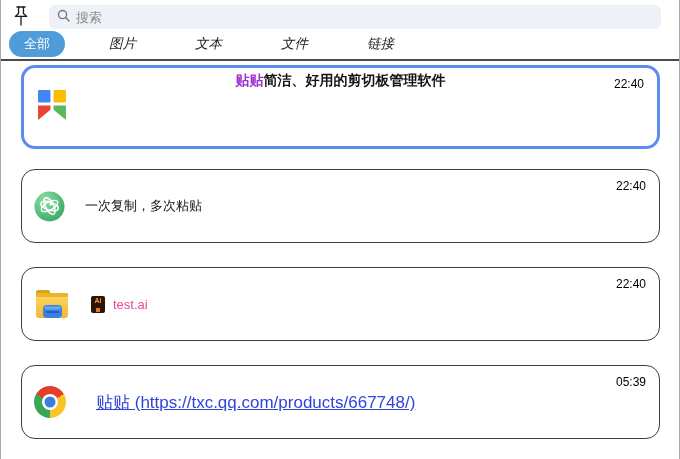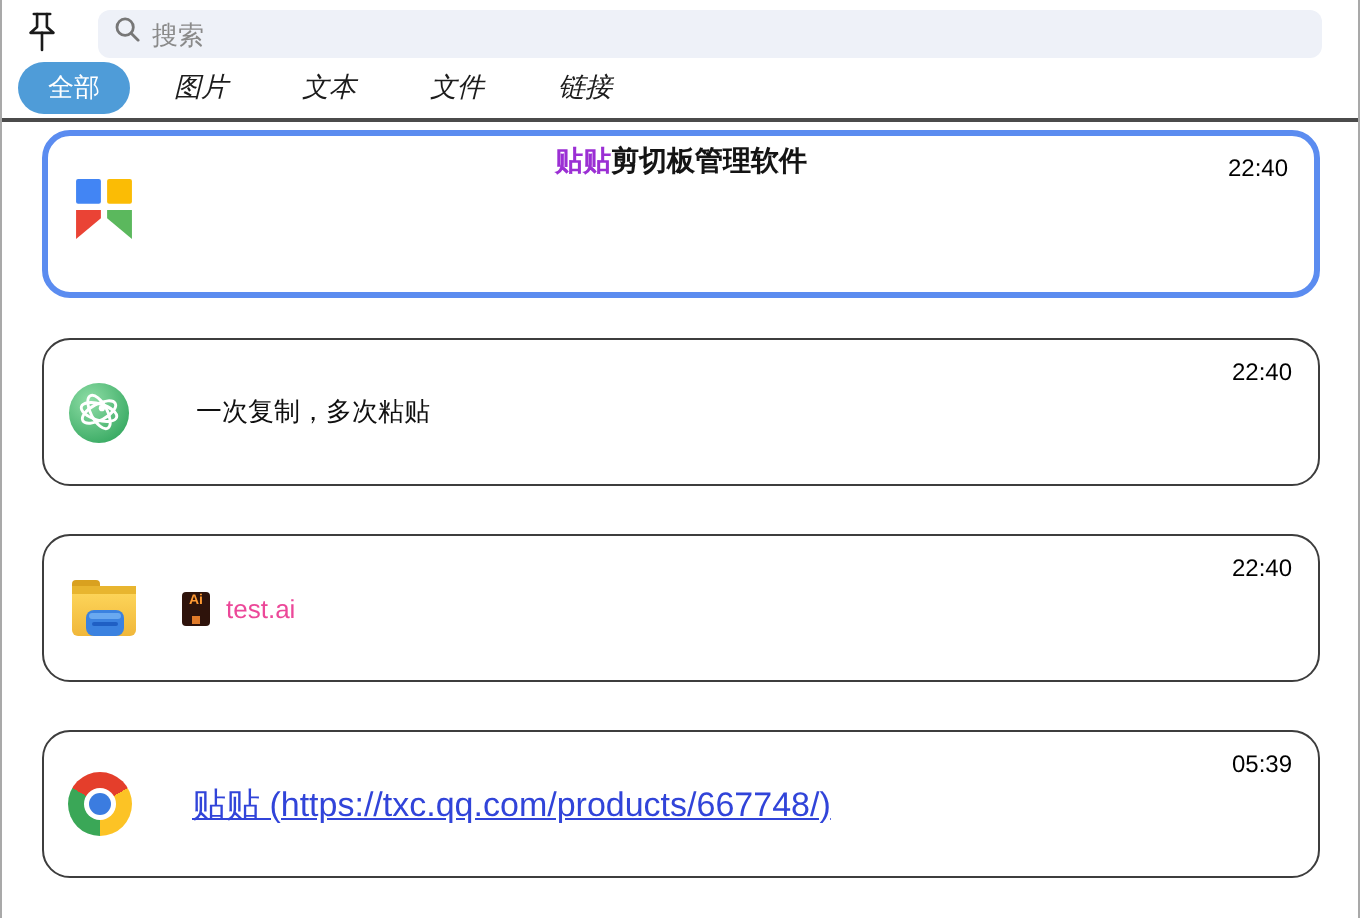--- a/index.html
+++ b/index.html
@@ -22,21 +22,21 @@
     flex: 1; height: 24px; margin-right: 12px;
     background: #eef1f8; border-radius: 6px;
     display: flex; align-items: center; padding: 0 8px; gap: 6px;
   }
   .searchbox input {
     flex: 1; border: none; background: transparent; outline: none;
     font-size: 13px; color: #333; font-family: "Liberation Sans", sans-serif;
   }
   .searchbox input::placeholder { color: #8a8a8a; }
   
-  .tabs { display: flex; align-items: center; padding: 4px 0 7px 8px; height: 27px; }
+  .tabs { display: flex; align-items: center; padding: 4px 0 7px 8px; height: 27px; gap: 22px; }
   .tab { font-size: 13.5px; color: #1c1c1c; background: none; border: none; cursor: pointer; font-family: "Liberation Sans", sans-serif; }
   .tab.pill {
     background: #4f9cd8; color: #ffffff;
     padding: 4px 15px; border-radius: 14px; margin-right: 22px; font-size: 13px;
   }
   .tab.plain { margin-right: 37px; padding: 2px 0; font-style: italic; }
   .divider { border-bottom: 2px solid #4b4b4b; }
   
   .list { padding: 4px 19px 0 20px; }
   .card {
@@ -50,21 +50,21 @@
   
   .rich-center {
     height: 100%; width: fit-content; margin: 0 auto;
     display: flex; flex-direction: row; justify-content: center;
     align-items: flex-start; padding-top: 3px;
   }
   .rich-title { font-size: 14px; font-weight: bold; color: #9b2fd4; line-height: 18px; }
   .rich-line { font-size: 14px; font-weight: bold; color: #141414; line-height: 18.5px; }
   
   .row { height: 100%; display: flex; align-items: center; padding-left: 12px; }
-  .plain-text { font-size: 13px; color: #101010; margin-left: 33px; }
+  .plain-text { font-size: 13px; color: #101010; margin-left: 20px; }
   .file-name { font-size: 13px; color: #ec4899; margin-left: 8px; }
   .ai-badge {
     width: 14px; height: 17px; margin-left: 21px;
     background: #2e130b; border-radius: 2px;
     display: flex; flex-direction: column; align-items: center; justify-content: space-between;
     padding: 1px 0;
   }
   .ai-badge .ai-txt { color: #ff9a33; font-size: 7px; font-weight: bold; line-height: 7px; }
   .ai-badge .ai-dot { width: 4px; height: 4px; background: #e07b2a; }
   .link-text { font-size: 17px; color: #3144d9; text-decoration: underline; margin-left: 30px; }
@@ -125,20 +125,21 @@
     <span class="icon-left">
       <svg width="28" height="30" viewBox="0 0 27 29">
         <rect x="0" y="0" width="12" height="12" rx="1" fill="#4285f4"></rect>
         <rect x="15" y="0" width="12" height="12" rx="1" fill="#fbbc05"></rect>
         <polygon points="0,15 12,15 12,19 0,29" fill="#ea4335"></polygon>
         <polygon points="15,15 27,15 27,29 15,19" fill="#5bb85d"></polygon>
       </svg>
     </span>
     <div class="rich-center">
       <div class="rich-title">贴贴</div>
+      <div class="rich-line">简洁、好用的</div>
       <div class="rich-line">剪切板管理软件</div>
     </div>
   </div>
 
   <div class="card">
     <span class="time">22:40</span>
     <div class="row">
       <span style="display:inline-flex;">
         <svg width="31" height="31" viewBox="0 0 32 32">
           <defs>

